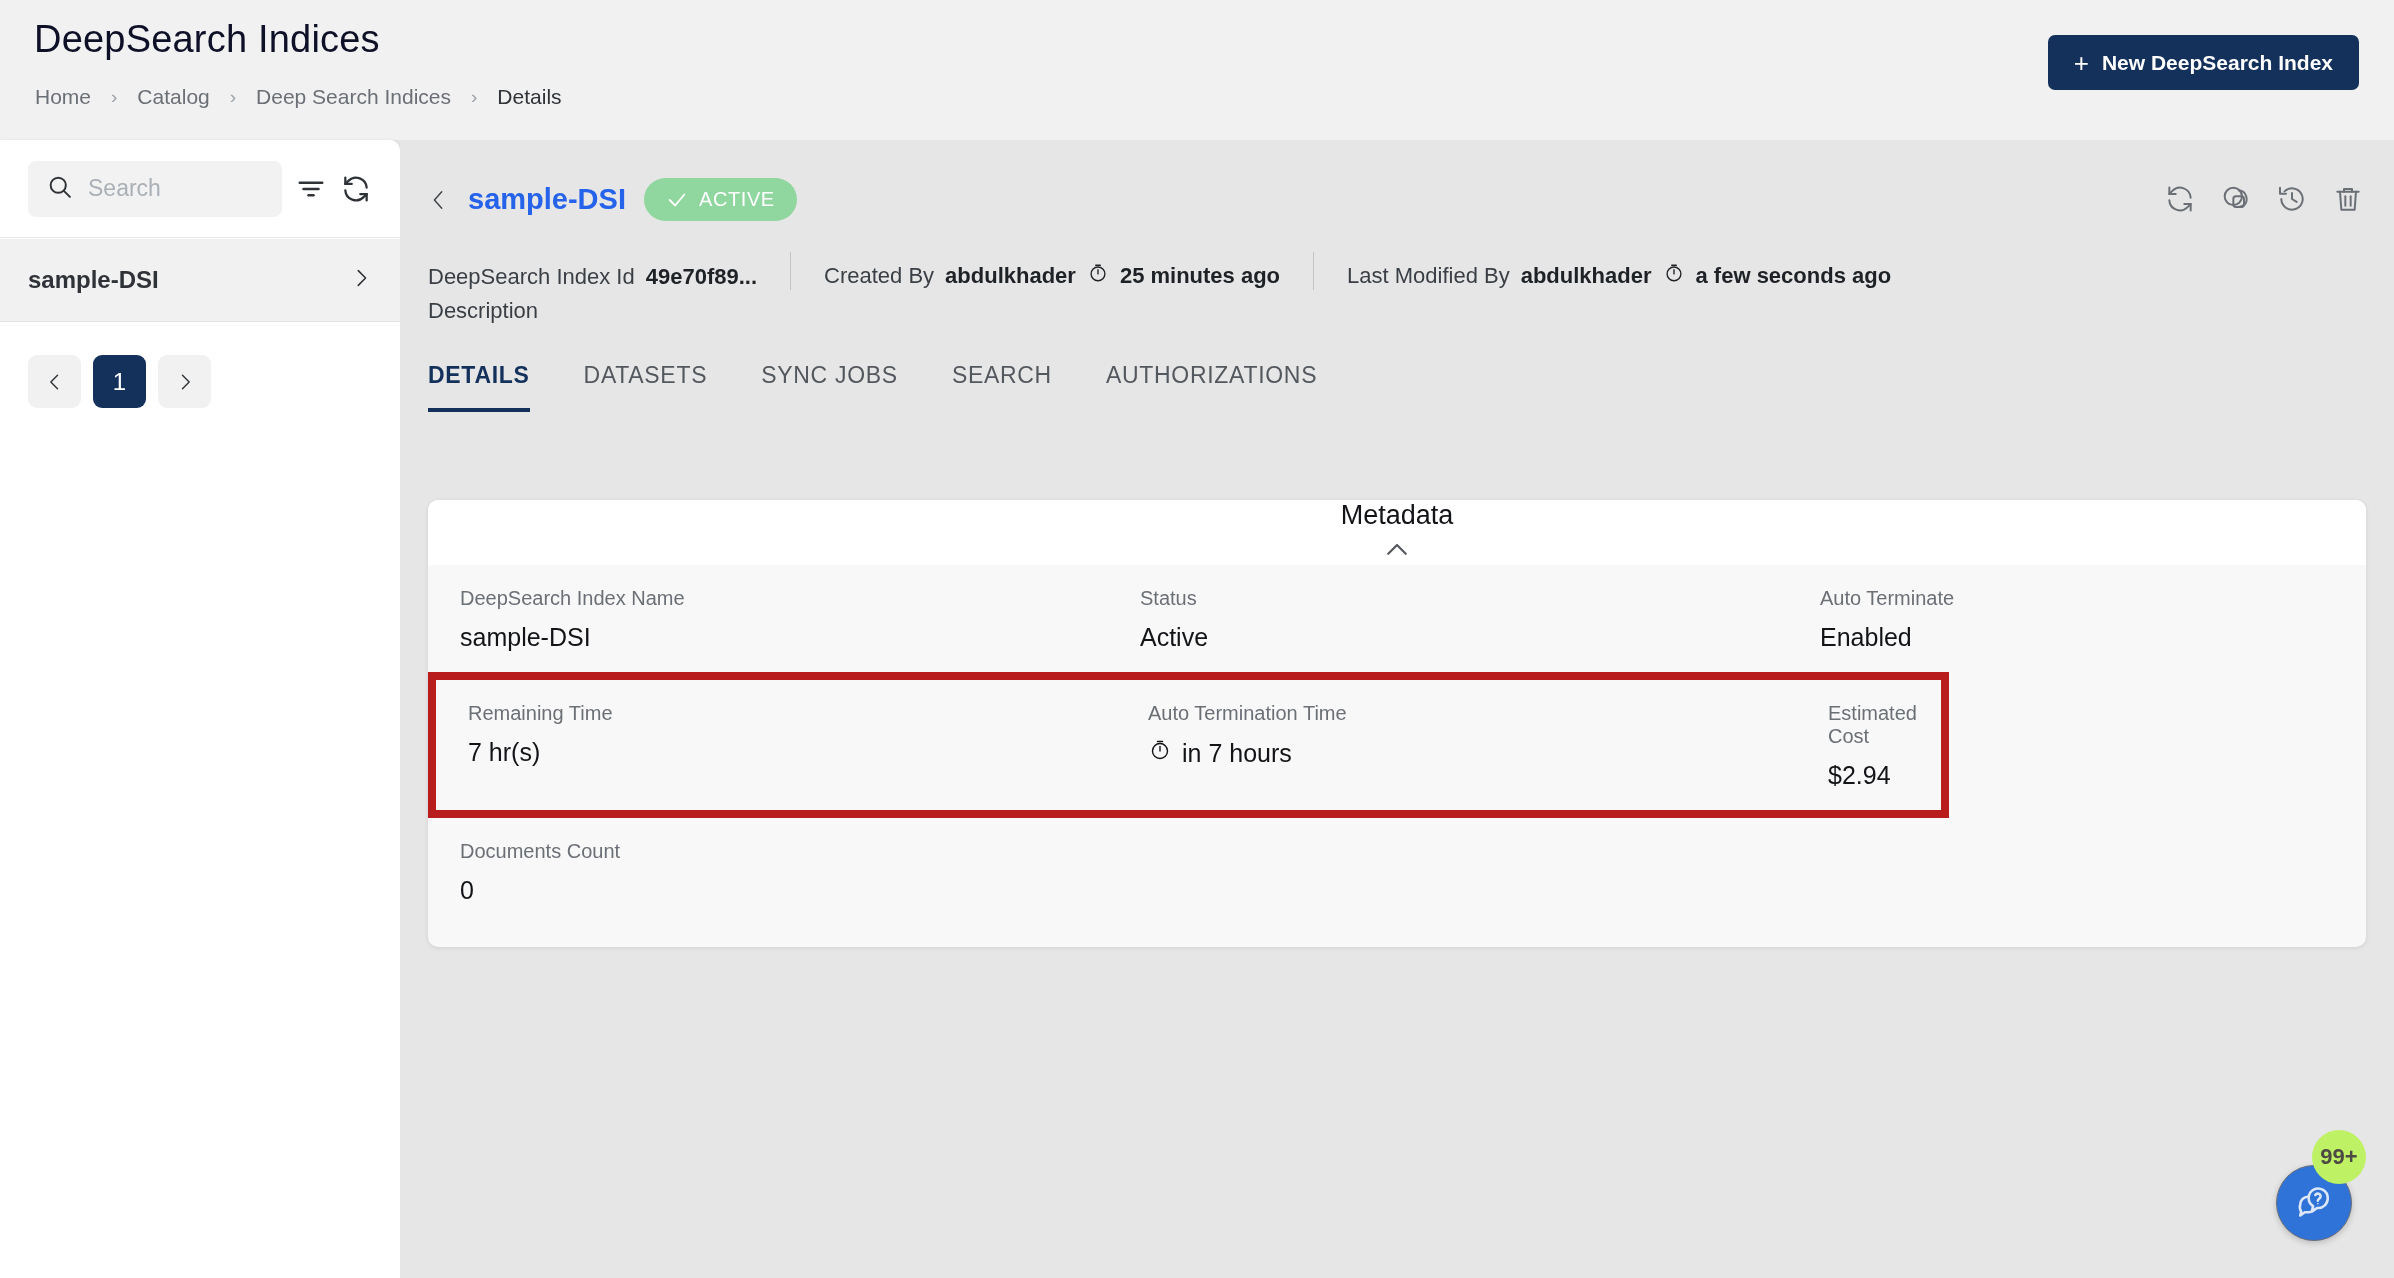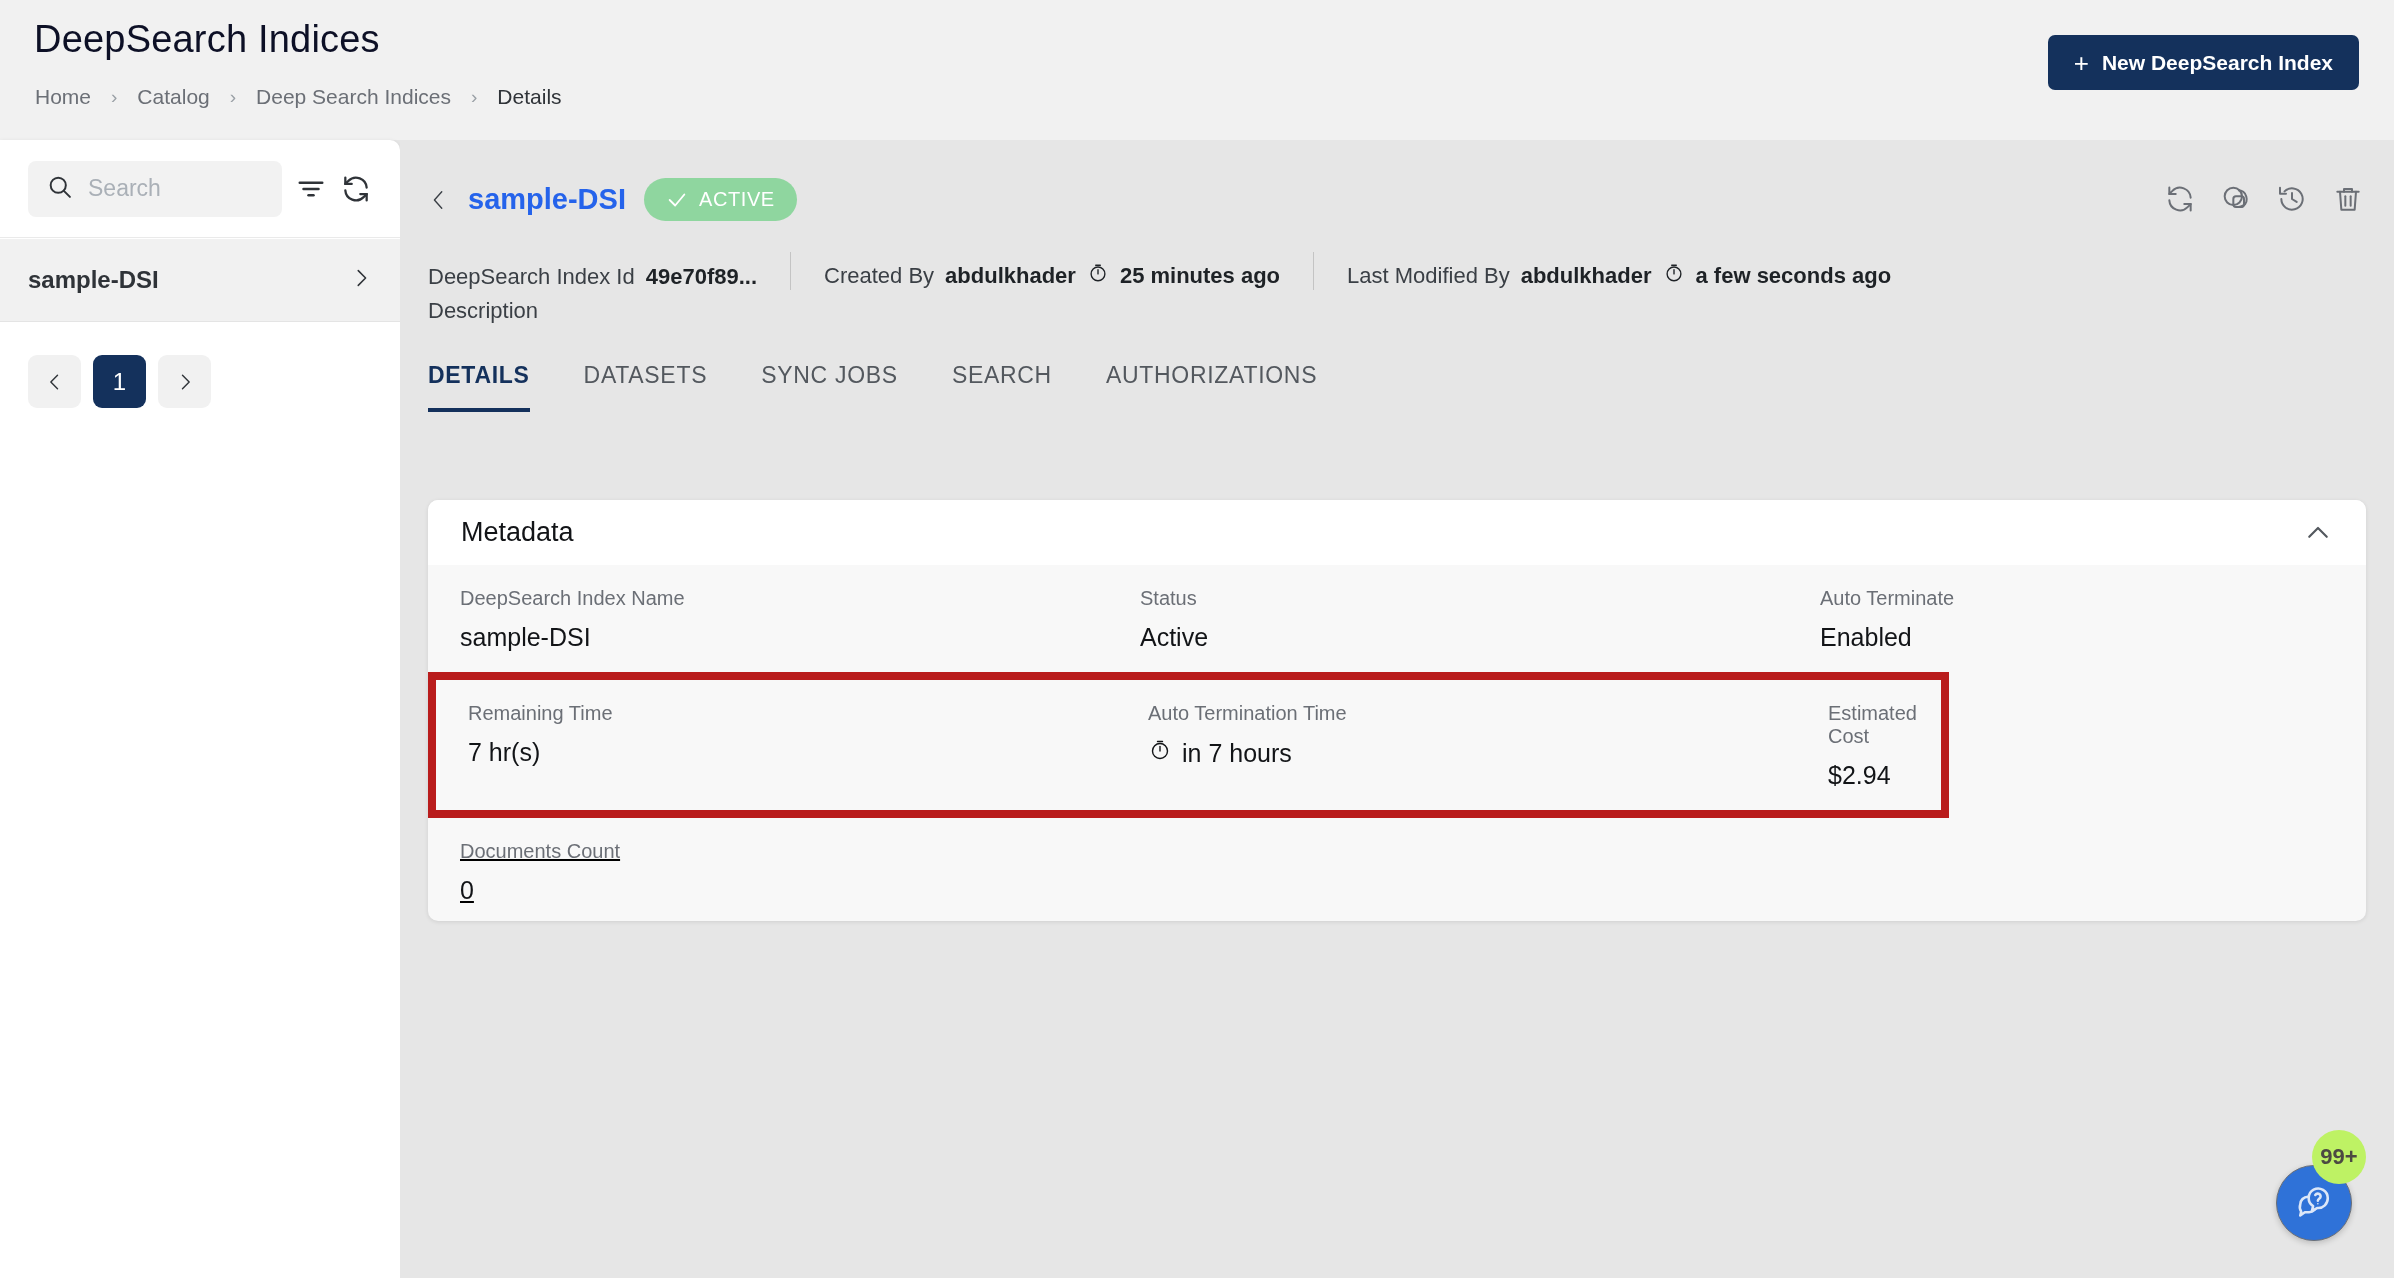--- a/index.html
+++ b/index.html
@@ -146,20 +146,21 @@
     width: 1938px;
     background: #f8f8f8;
     border-radius: 10px;
     box-shadow: 0 1px 4px rgba(0,0,0,.10);
     overflow: hidden;
   }
   .card-header {
     height: 65px; background: #ffffff;
     display: flex; align-items: center; justify-content: space-between;
     padding: 0 33px;
+    flex-direction: column;
   }
   .card-title { font-size: 27px; color: #121417; }
   .collapse-btn { cursor: pointer; display: flex; }
 
   .grid-row {
     display: grid;
     grid-template-columns: 640px 640px 1fr;
     padding: 22px 32px 20px 32px;
     position: relative;
     gap: 40px;
@@ -405,21 +406,21 @@
           </span>
           <span>in 7 hours</span>
         </div>
       </div>
       <div>
         <div class="field-label">Estimated Cost</div>
         <div class="field-value">$2.94</div>
       </div>
     </div>
 
-    <div class="grid-row" style="padding-bottom:16px;text-decoration:underline;">
+    <div class="grid-row" style="padding-bottom:42px;">
       <div>
         <div class="field-label">Documents Count</div>
         <div class="field-value">0</div>
       </div>
     </div>
   </div>
 
   <div class="chat-widget">
     <svg width="44" height="44" viewBox="0 0 24 24" fill="none" stroke="#dce7f8" stroke-width="1.4" stroke-linecap="round" stroke-linejoin="round">
       <path d="M4.5 12.8a4.2 4.2 0 0 1 4.2-4.2h.6a4.2 4.2 0 0 1 0 8.4H7l-2.5 1.8.5-2.2a4.2 4.2 0 0 1-.5-3.8z"></path>

